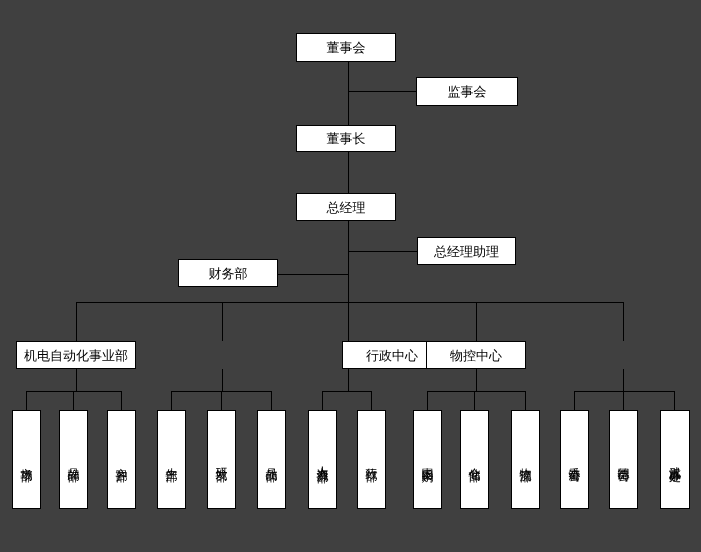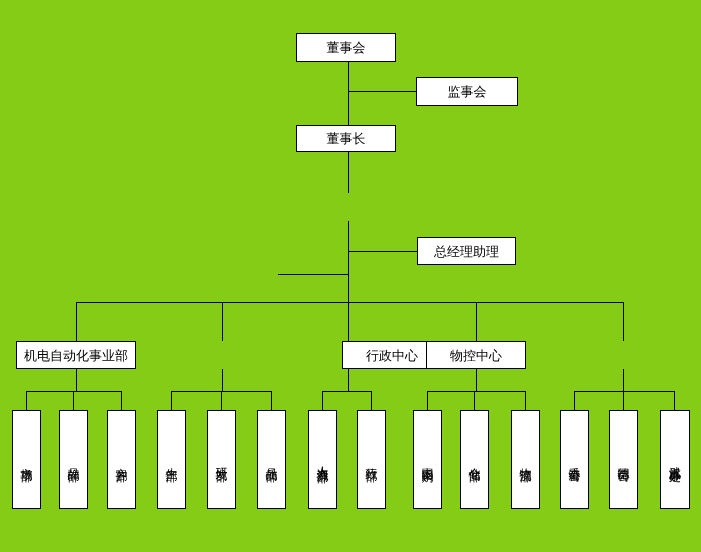--- a/index.html
+++ b/index.html
@@ -5,21 +5,21 @@
   html, body {
     margin: 0;
     padding: 0;
     background: #ffffff;
     font-family: "Liberation Sans", sans-serif;
   }
   #canvas {
     position: relative;
     width: 701px;
     height: 552px;
-    background: #84cc16;
+    background: #404040;
     overflow: hidden;
   }
   .node {
     position: absolute;
     box-sizing: border-box;
     border: 1px solid #000000;
     background: #ffffff;
     color: #000000;
     display: flex;
     align-items: center;
@@ -107,23 +107,25 @@
   <div class="vline" style="left:574px; top:391px; height:19px;"></div>
   <div class="vline" style="left:623px; top:391px; height:19px;"></div>
   <div class="vline" style="left:674px; top:391px; height:19px;"></div>
 
   <div class="node" style="left:296px; top:33px; width:100px; height:29px;">董事会</div>
 
   <div class="node" style="left:416px; top:77px; width:102px; height:29px;">监事会</div>
 
   <div class="node" style="left:296px; top:125px; width:100px; height:27px;">董事长</div>
 
+  <div class="node" style="left:296px; top:193px; width:100px; height:28px;">总经理</div>
 
   <div class="node" style="left:417px; top:237px; width:99px; height:28px;">总经理助理</div>
 
+  <div class="node" style="left:178px; top:259px; width:100px; height:28px;">财务部</div>
 
   <div class="node" style="left:16px; top:341px; width:120px; height:28px;">机电自动化事业部</div>
 
 
   <div class="node" style="left:298px; top:341px; width:100px; height:28px;margin-left:44px;">行政中心</div>
 
   <div class="node" style="left:426px; top:341px; width:100px; height:28px;">物控中心</div>
 
 
   <div class="vnode" style="left:12px; top:410px; width:29px; height:99px;">市场部</div>

